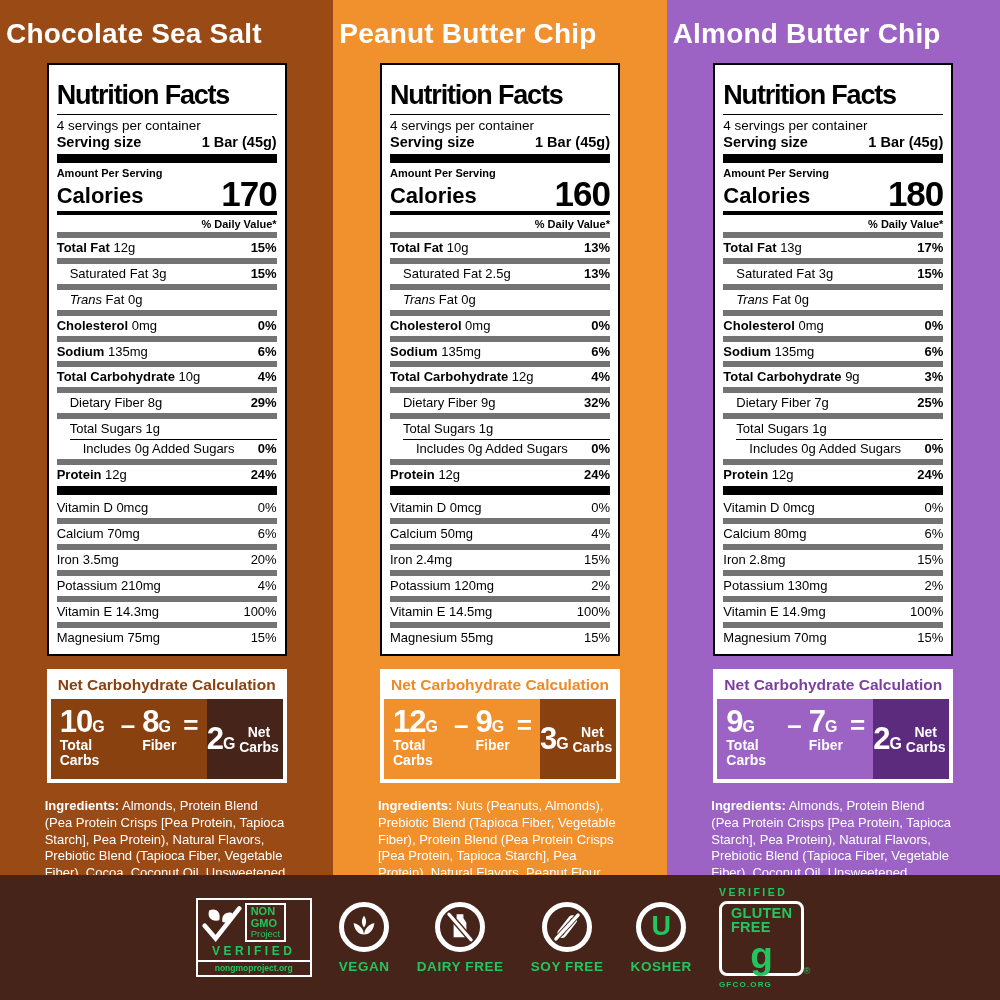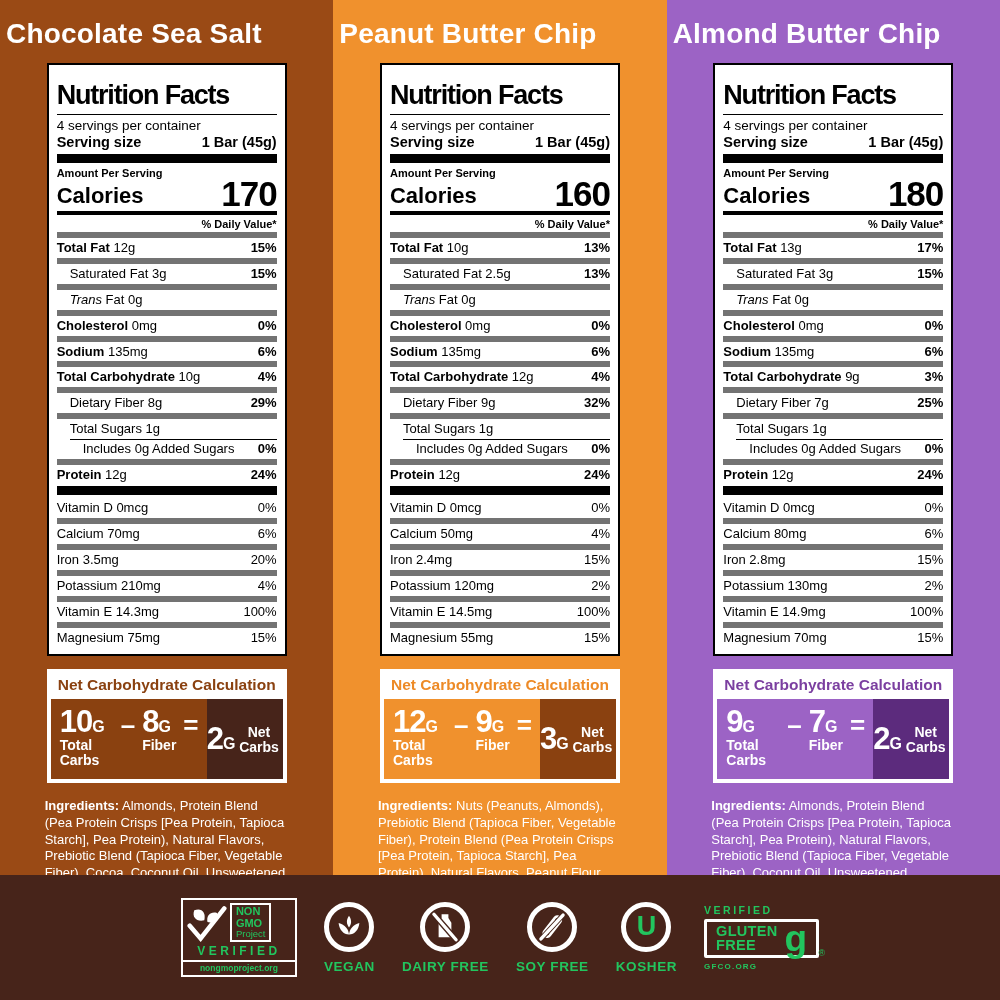--- a/index.html
+++ b/index.html
@@ -59,21 +59,21 @@
   .nongmo { width:116px; }
   .ng-box { border:2px solid #fff; padding:3px 4px 1px; width:100%; }
   .ng-top { display:flex; align-items:center; gap:3px; }
   .ng-txt { border:2px solid #fff; padding:1px 4px; font-size:11px; font-weight:800; line-height:1.02; text-align:left; }
   .ng-proj { font-size:9.5px; font-weight:400; }
   .ng-verified { font-size:12px; font-weight:700; letter-spacing:3.5px; text-align:center; padding:2px 0 1px; }
   .ng-url { border:2px solid #fff; border-top:0; width:100%; font-size:8.5px; font-weight:700; text-align:center; padding:1px 0 2px; }
 
   .gf { align-items:flex-start; position:relative; }
   .gf-cert { font-size:10.5px; font-weight:800; letter-spacing:2.5px; margin-bottom:3px; }
-  .gf-box { border:3px solid #fff; border-radius:2px; display:flex; align-items:center; gap:7px; padding:3px 9px; position:relative; }
+  .gf-box { border:3px solid #fff; border-radius:8px; display:flex; align-items:center; gap:7px; padding:3px 9px; position:relative;flex-direction:column; }
   .gf-words { font-size:14.5px; font-weight:800; line-height:0.95; letter-spacing:0.3px; }
   .gf-g { font-size:37px; font-weight:800; line-height:0.75; }
   .gf-r { position:absolute; right:-9px; bottom:-3px; font-size:9px; }
   .gf-org { font-size:8px; font-weight:700; letter-spacing:1.2px; margin-top:4px; }
 </style>
 </head>
 <body>
 
 <div class="wrap">
   <div class="cols">

